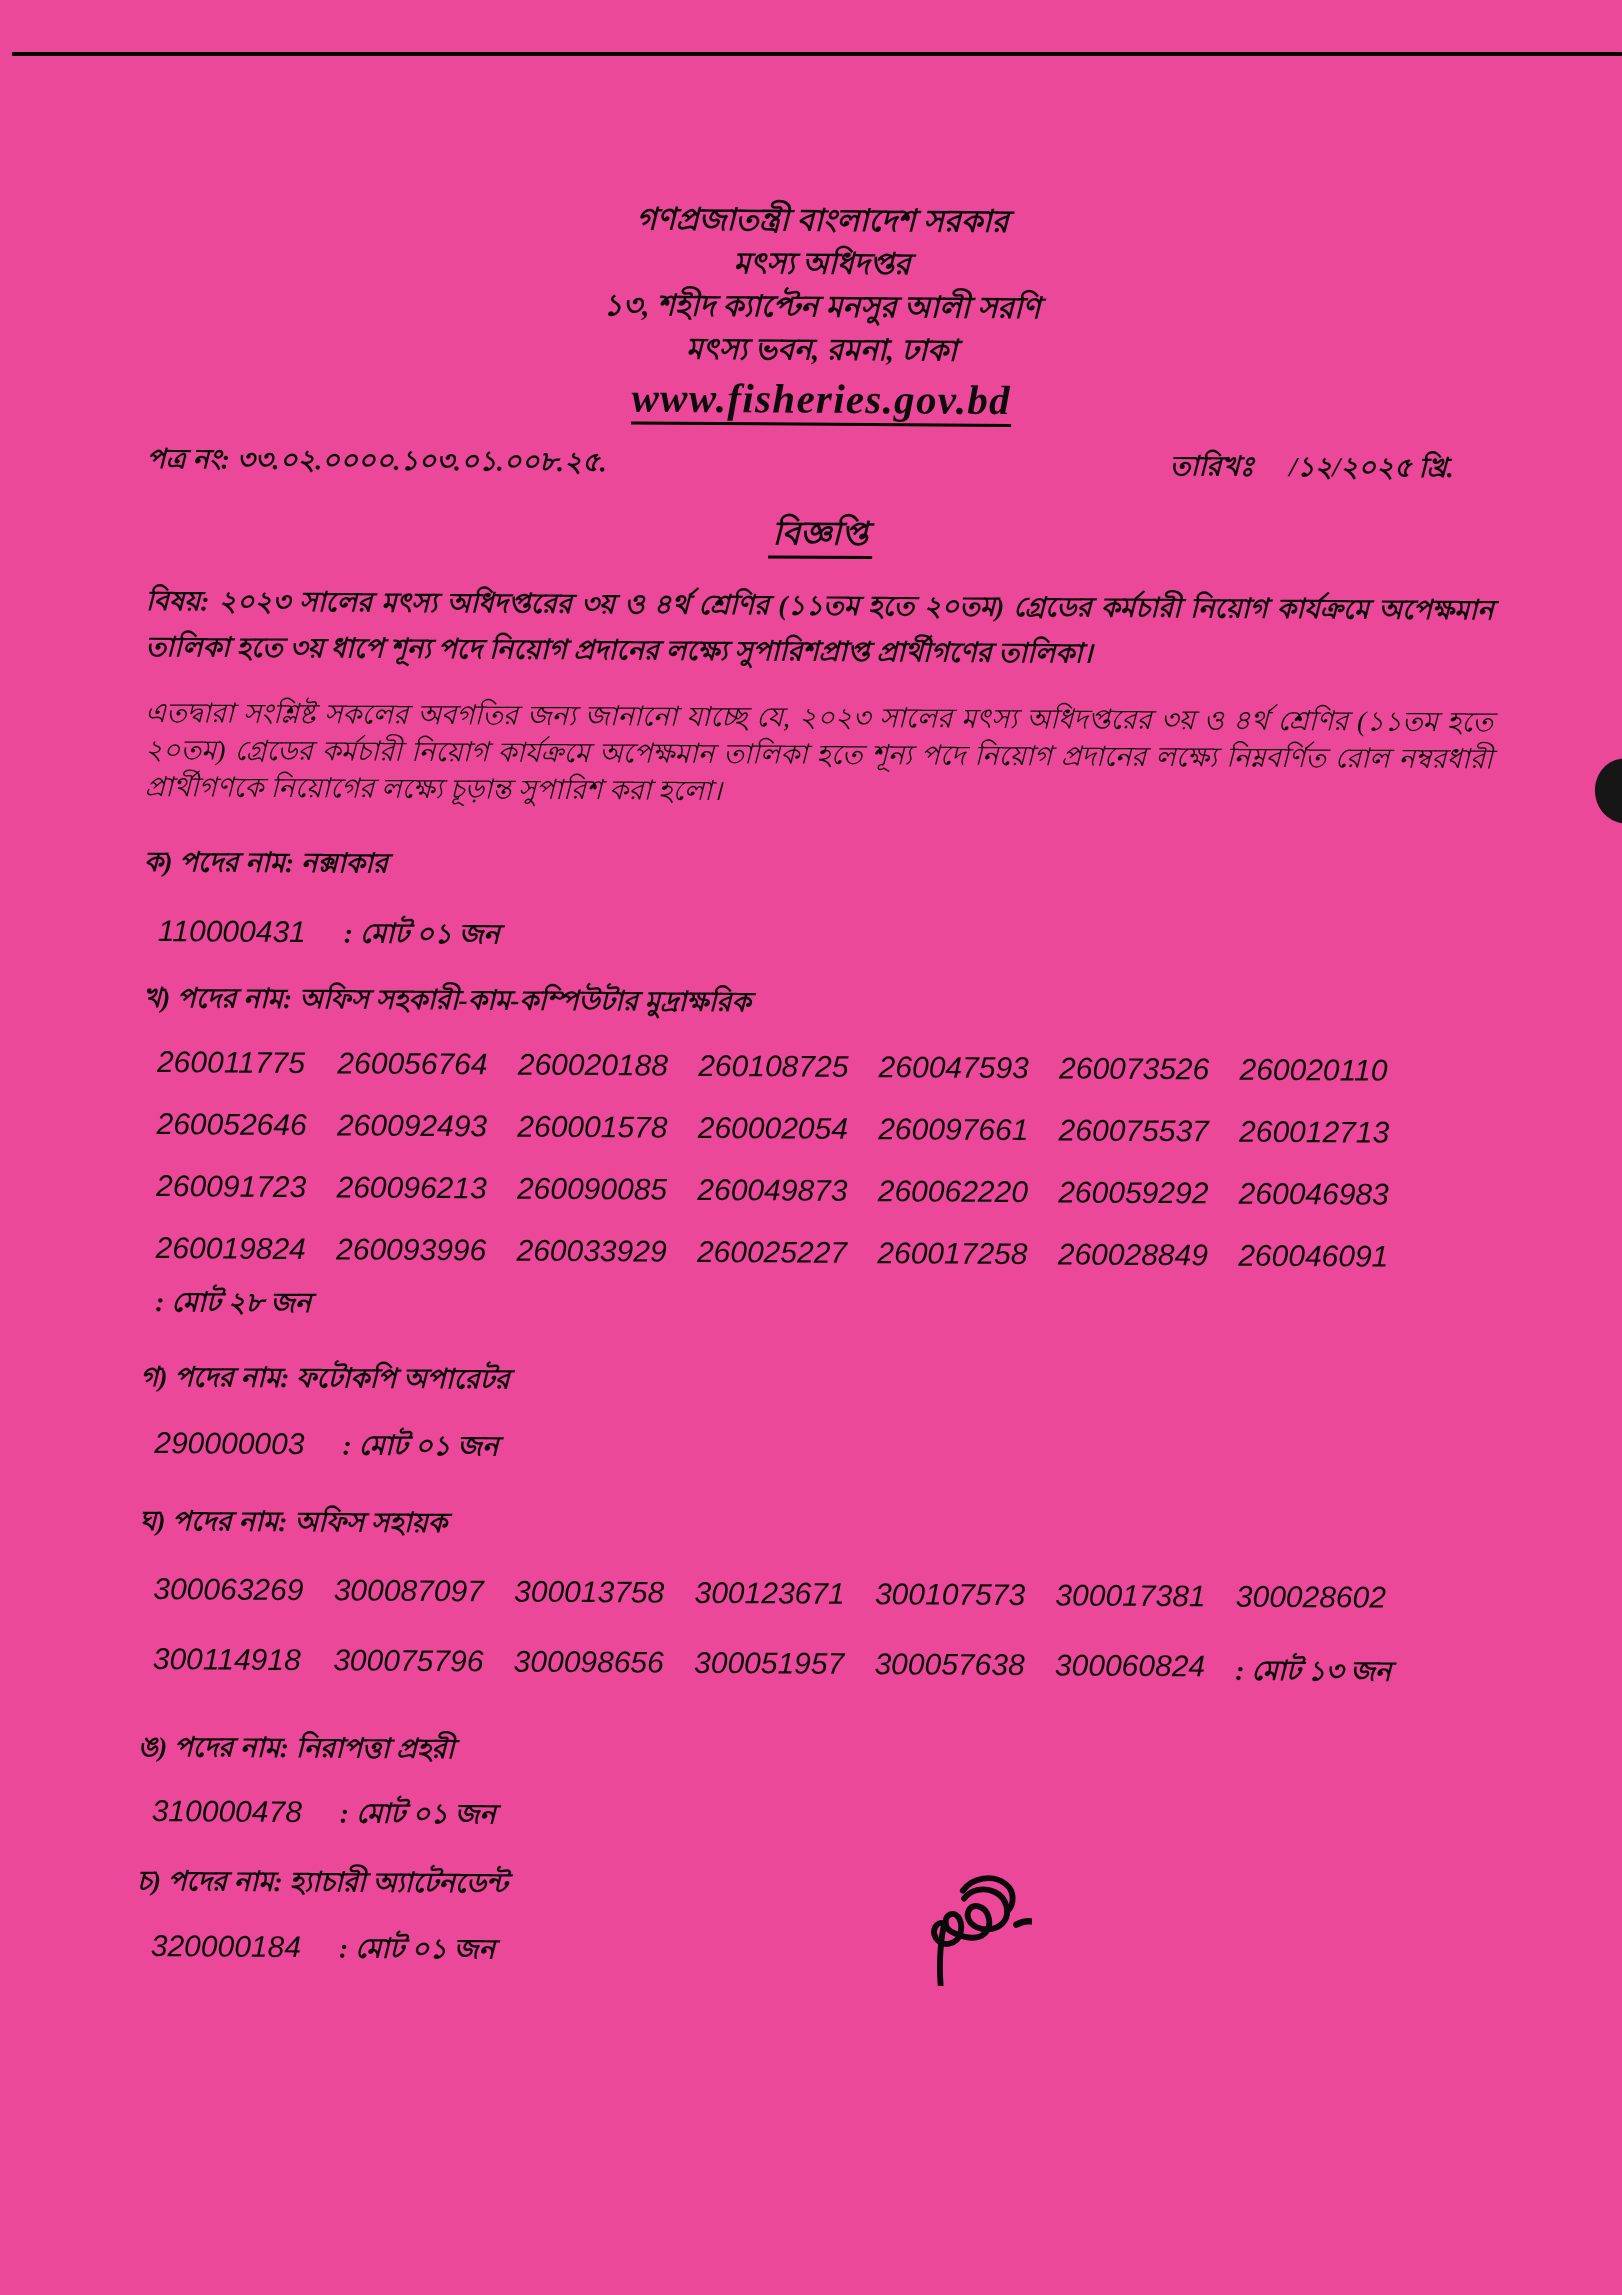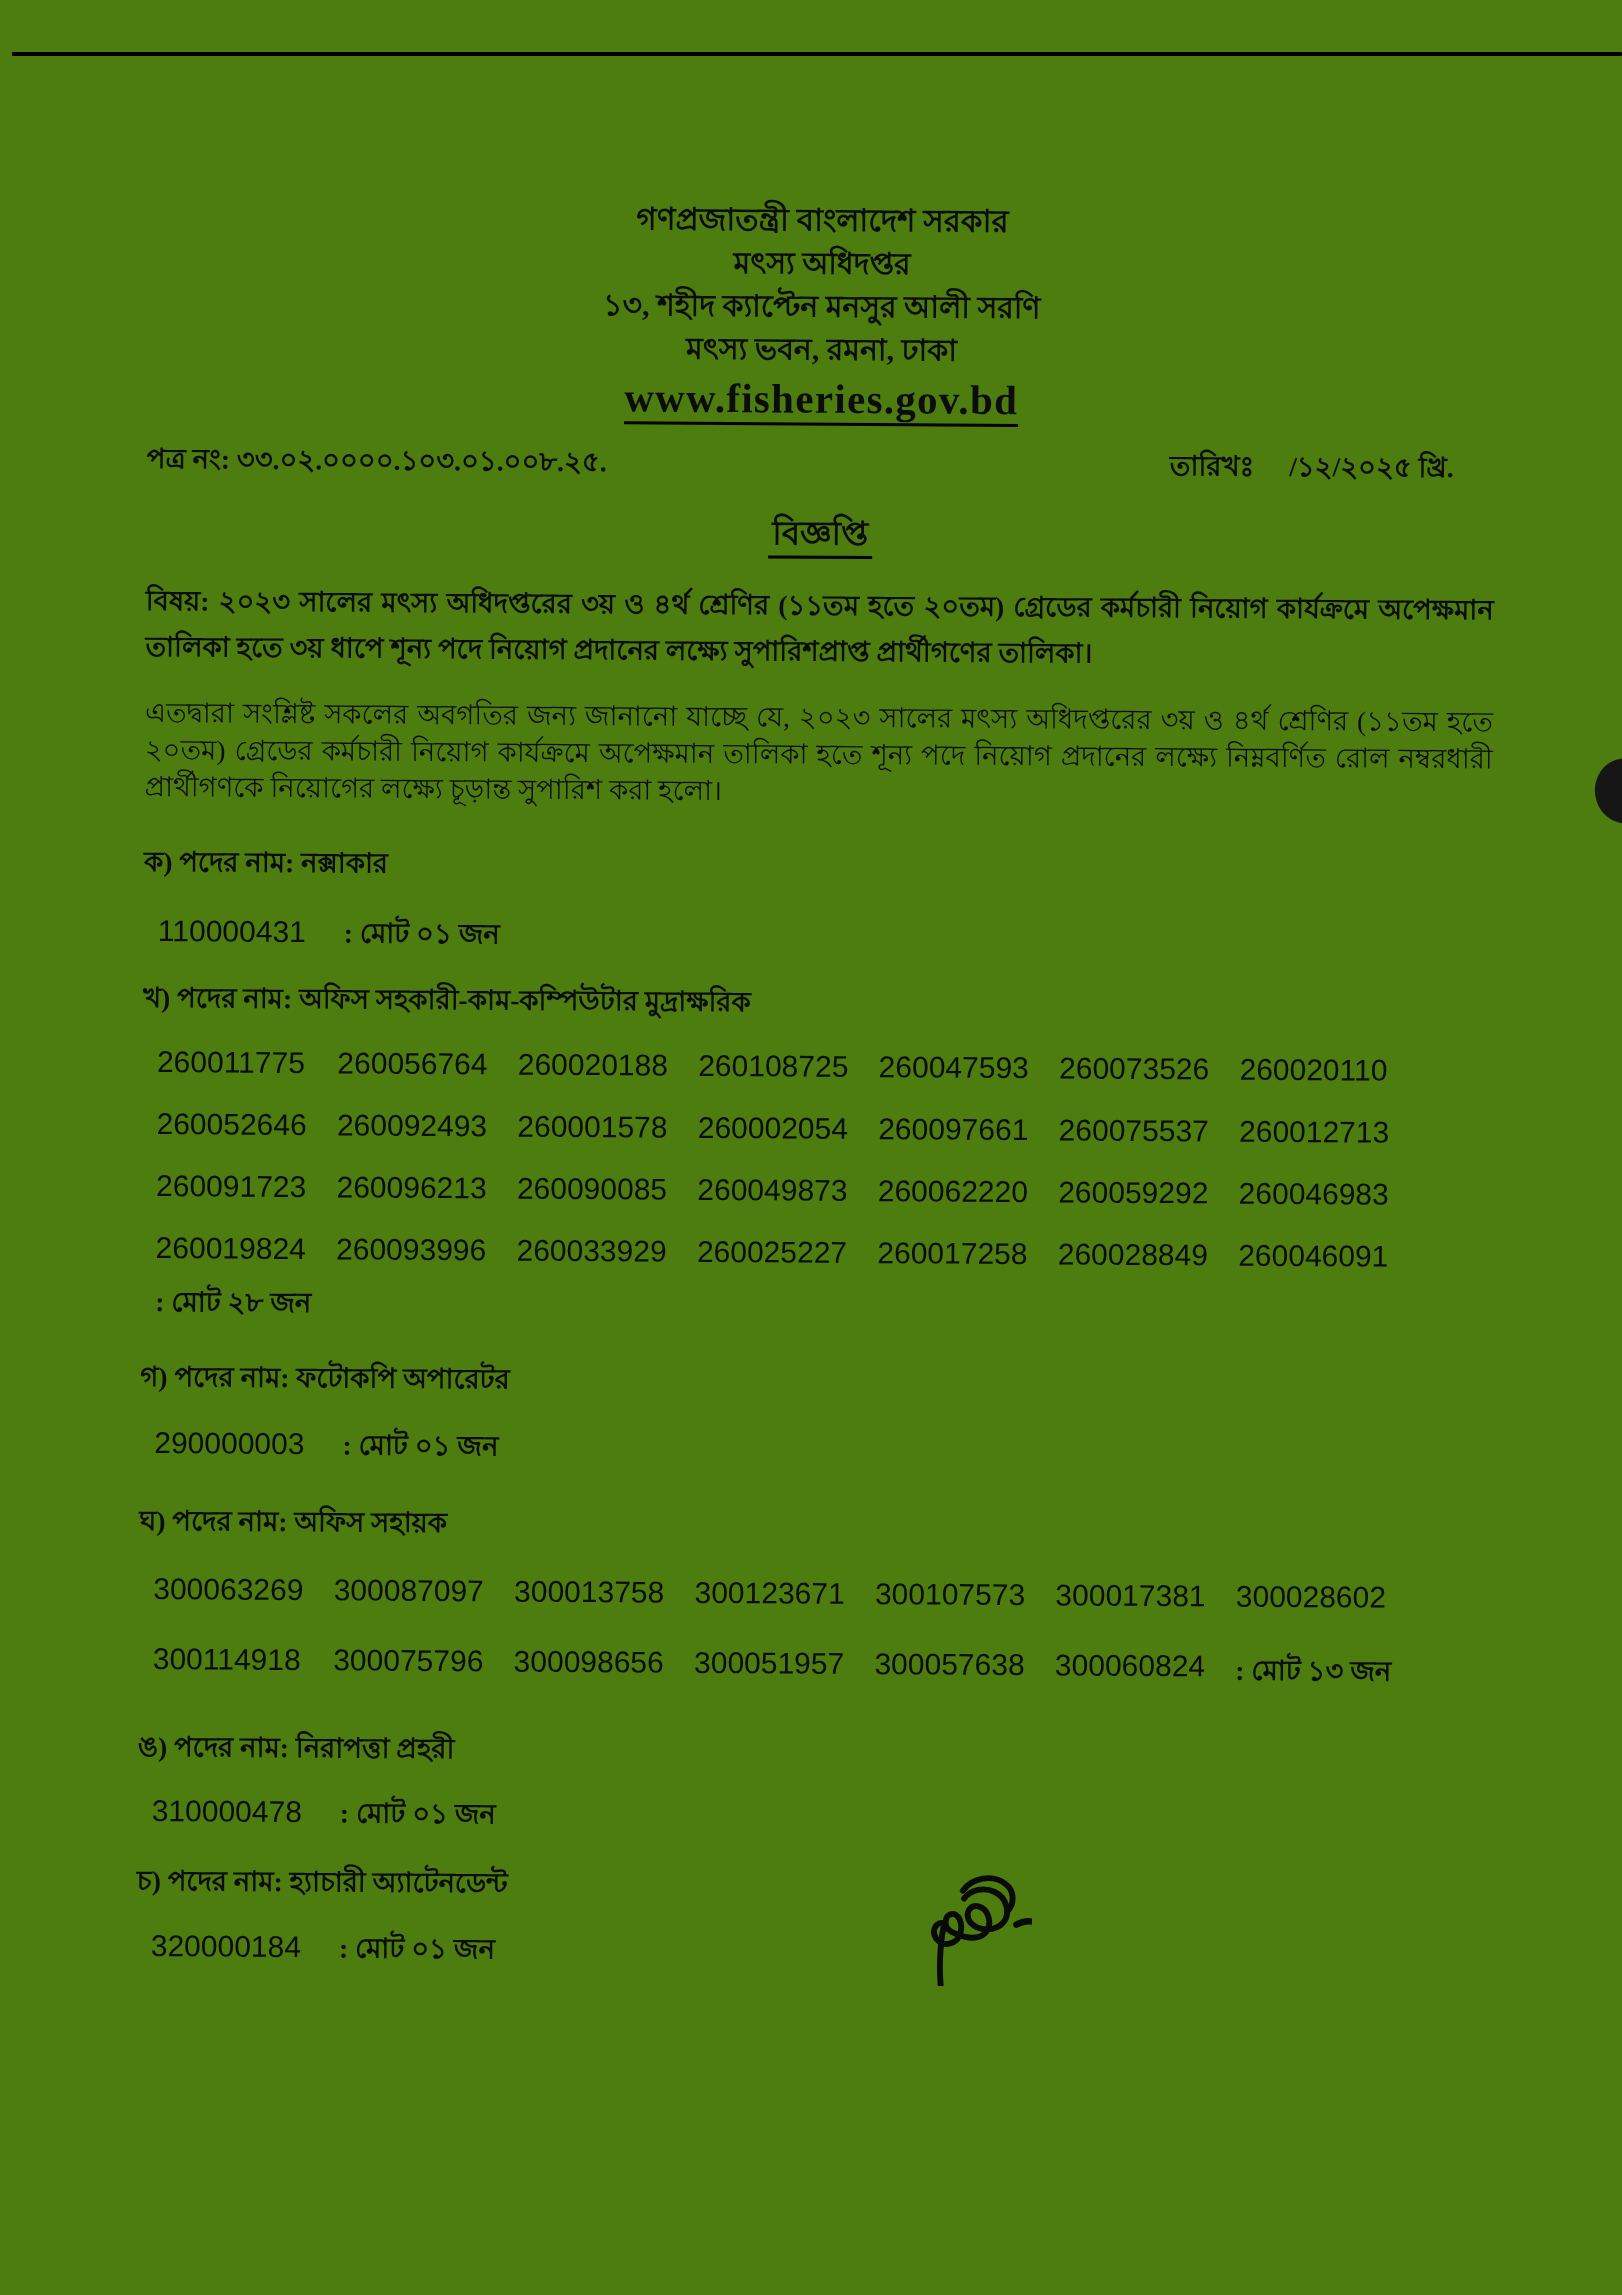--- a/index.html
+++ b/index.html
@@ -1,22 +1,23 @@
 <!DOCTYPE html>
 <html lang="bn" style="font-size:10.5px"><head>
 <meta charset="utf-8">
 <style>
   html,body{margin:0;padding:0;background:#e8e8e8;}
   .page{
     position:relative;
     width:1622px;height:2295px;
-    background:#4d7c0f;
+    background:#ec4899;
     overflow:hidden;
     font-family:"Liberation Serif", serif;
     color:#0c0c0c;
+    font-style:italic;
   }
   .scan-top-line{
     position:absolute;top:52px;left:11.8px;right:0;height:3.9px;
     background:#000;border-radius:1.3px;
   }
   .content{
     position:absolute;top:0;left:0;right:0;
     padding:0 124px 0 150px;
     transform:rotate(0.4deg);
     transform-origin:0 0;

